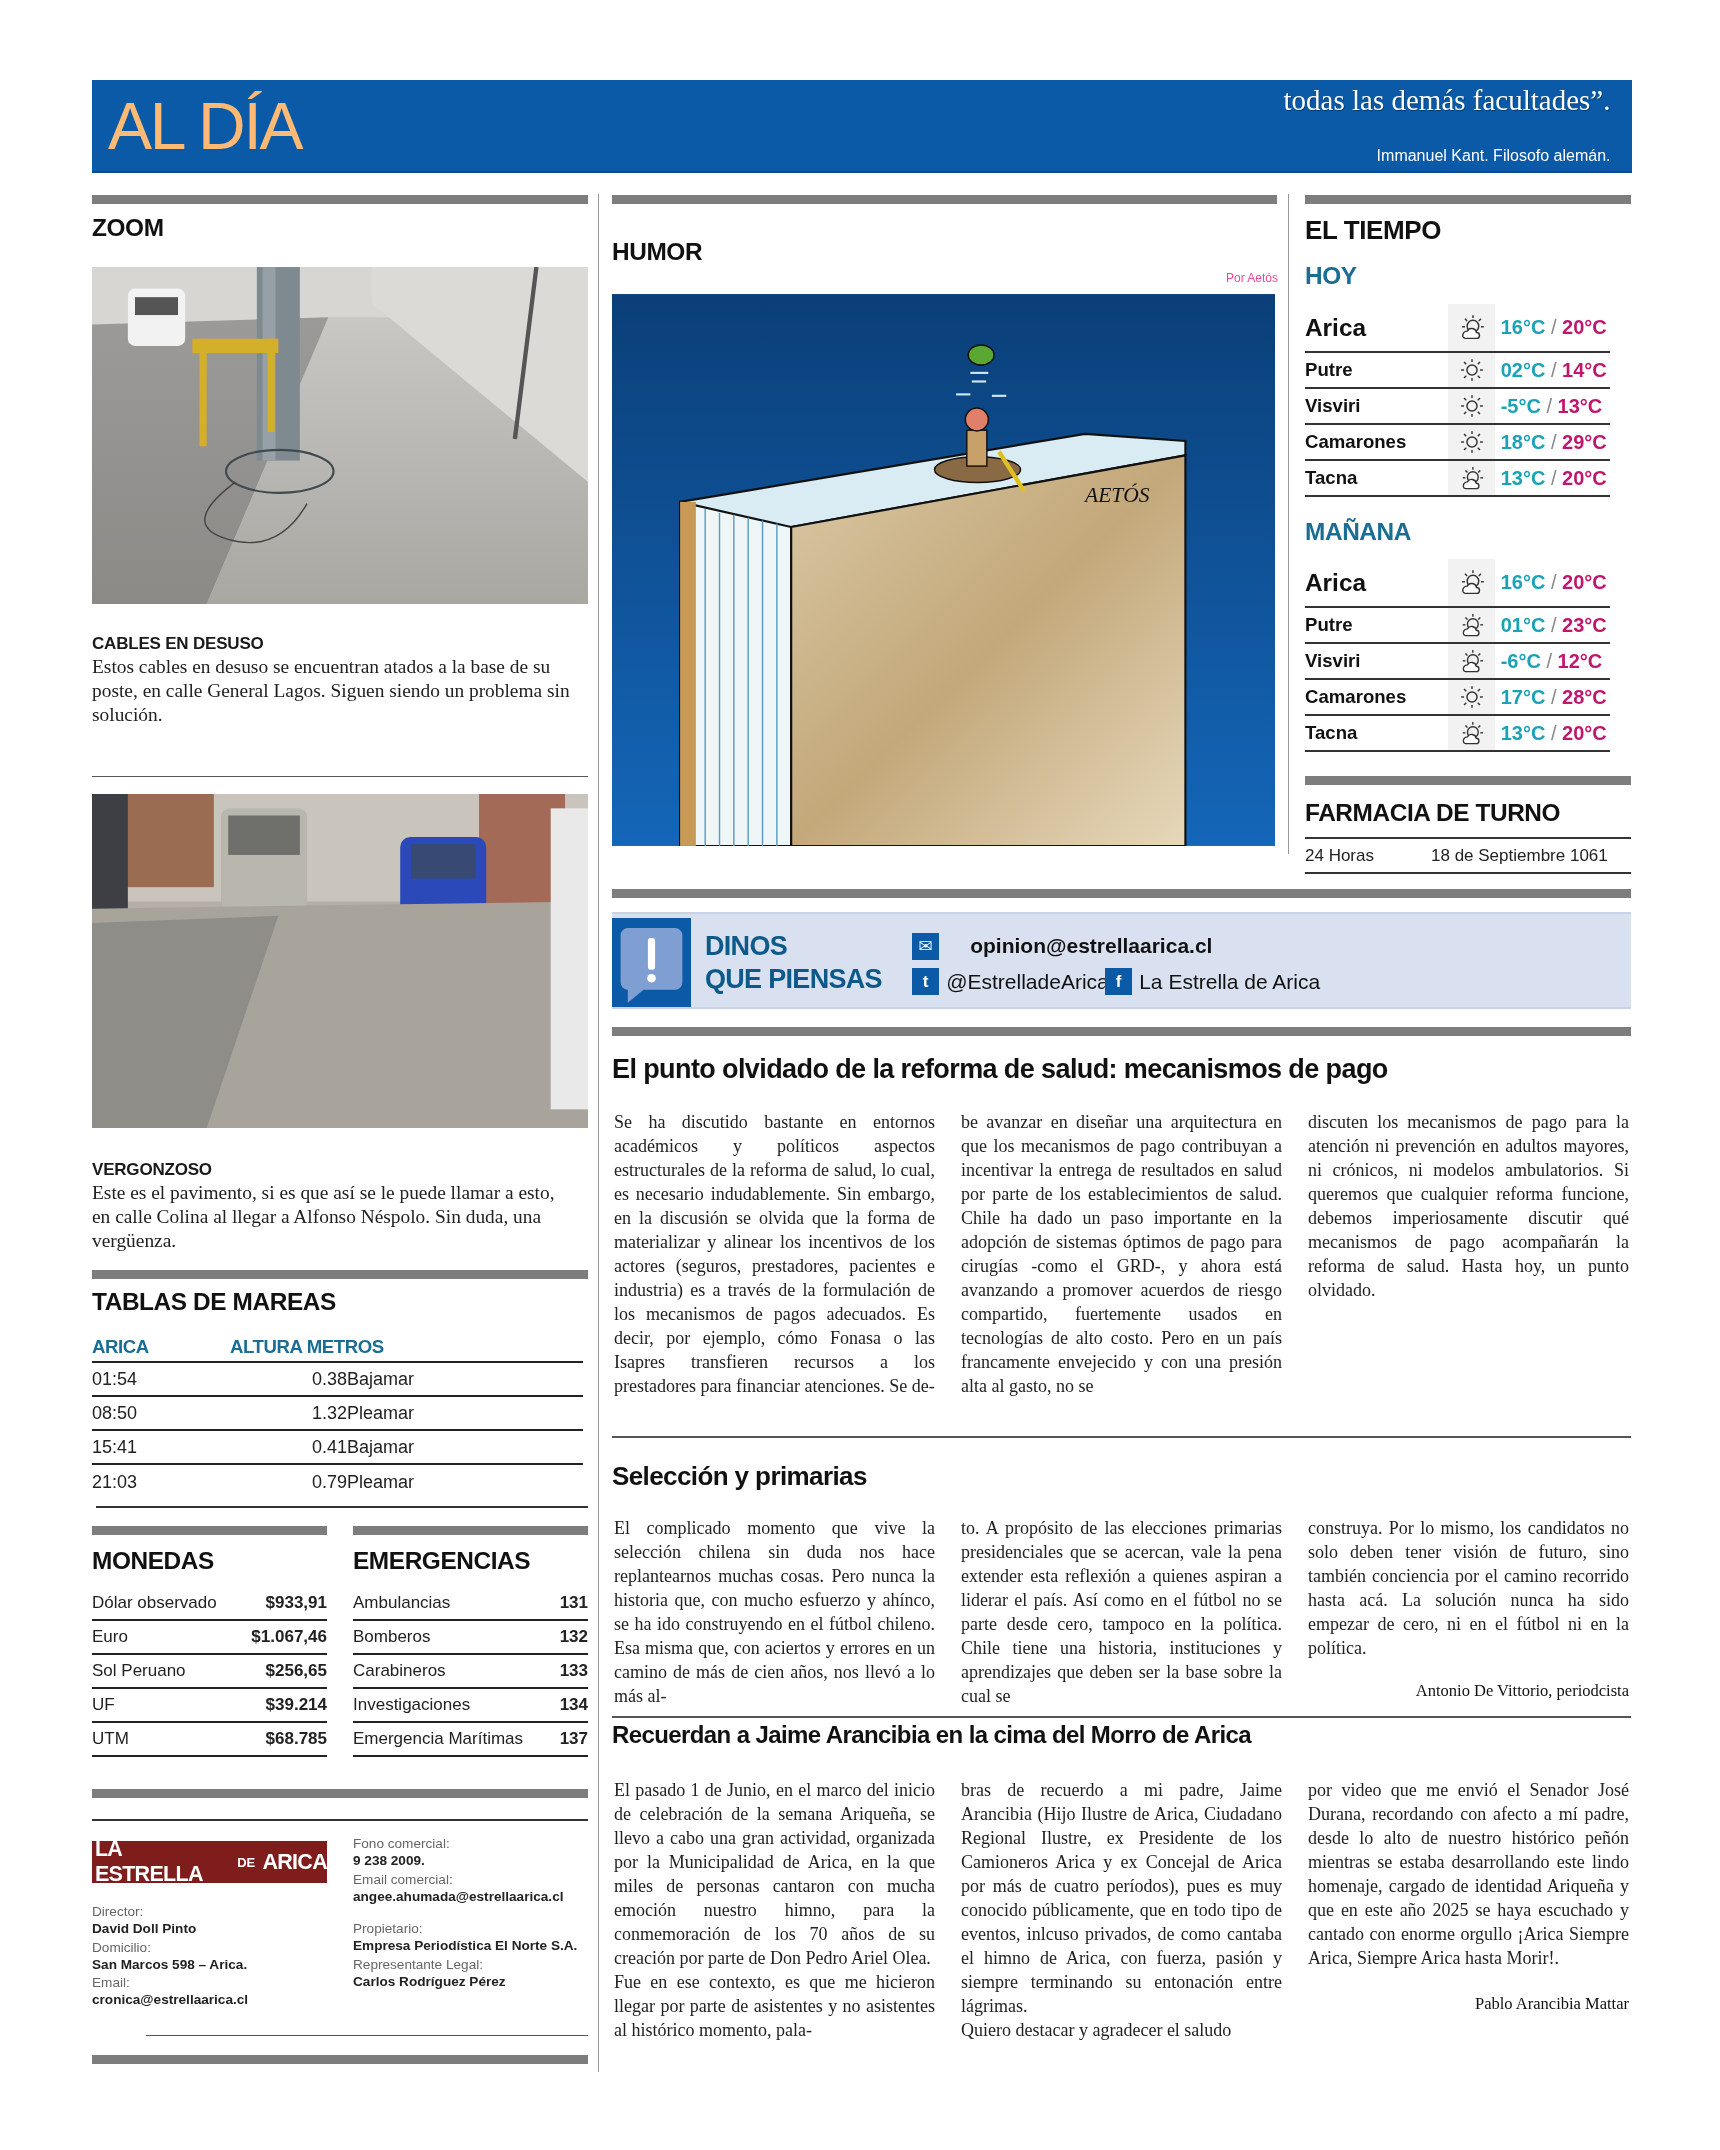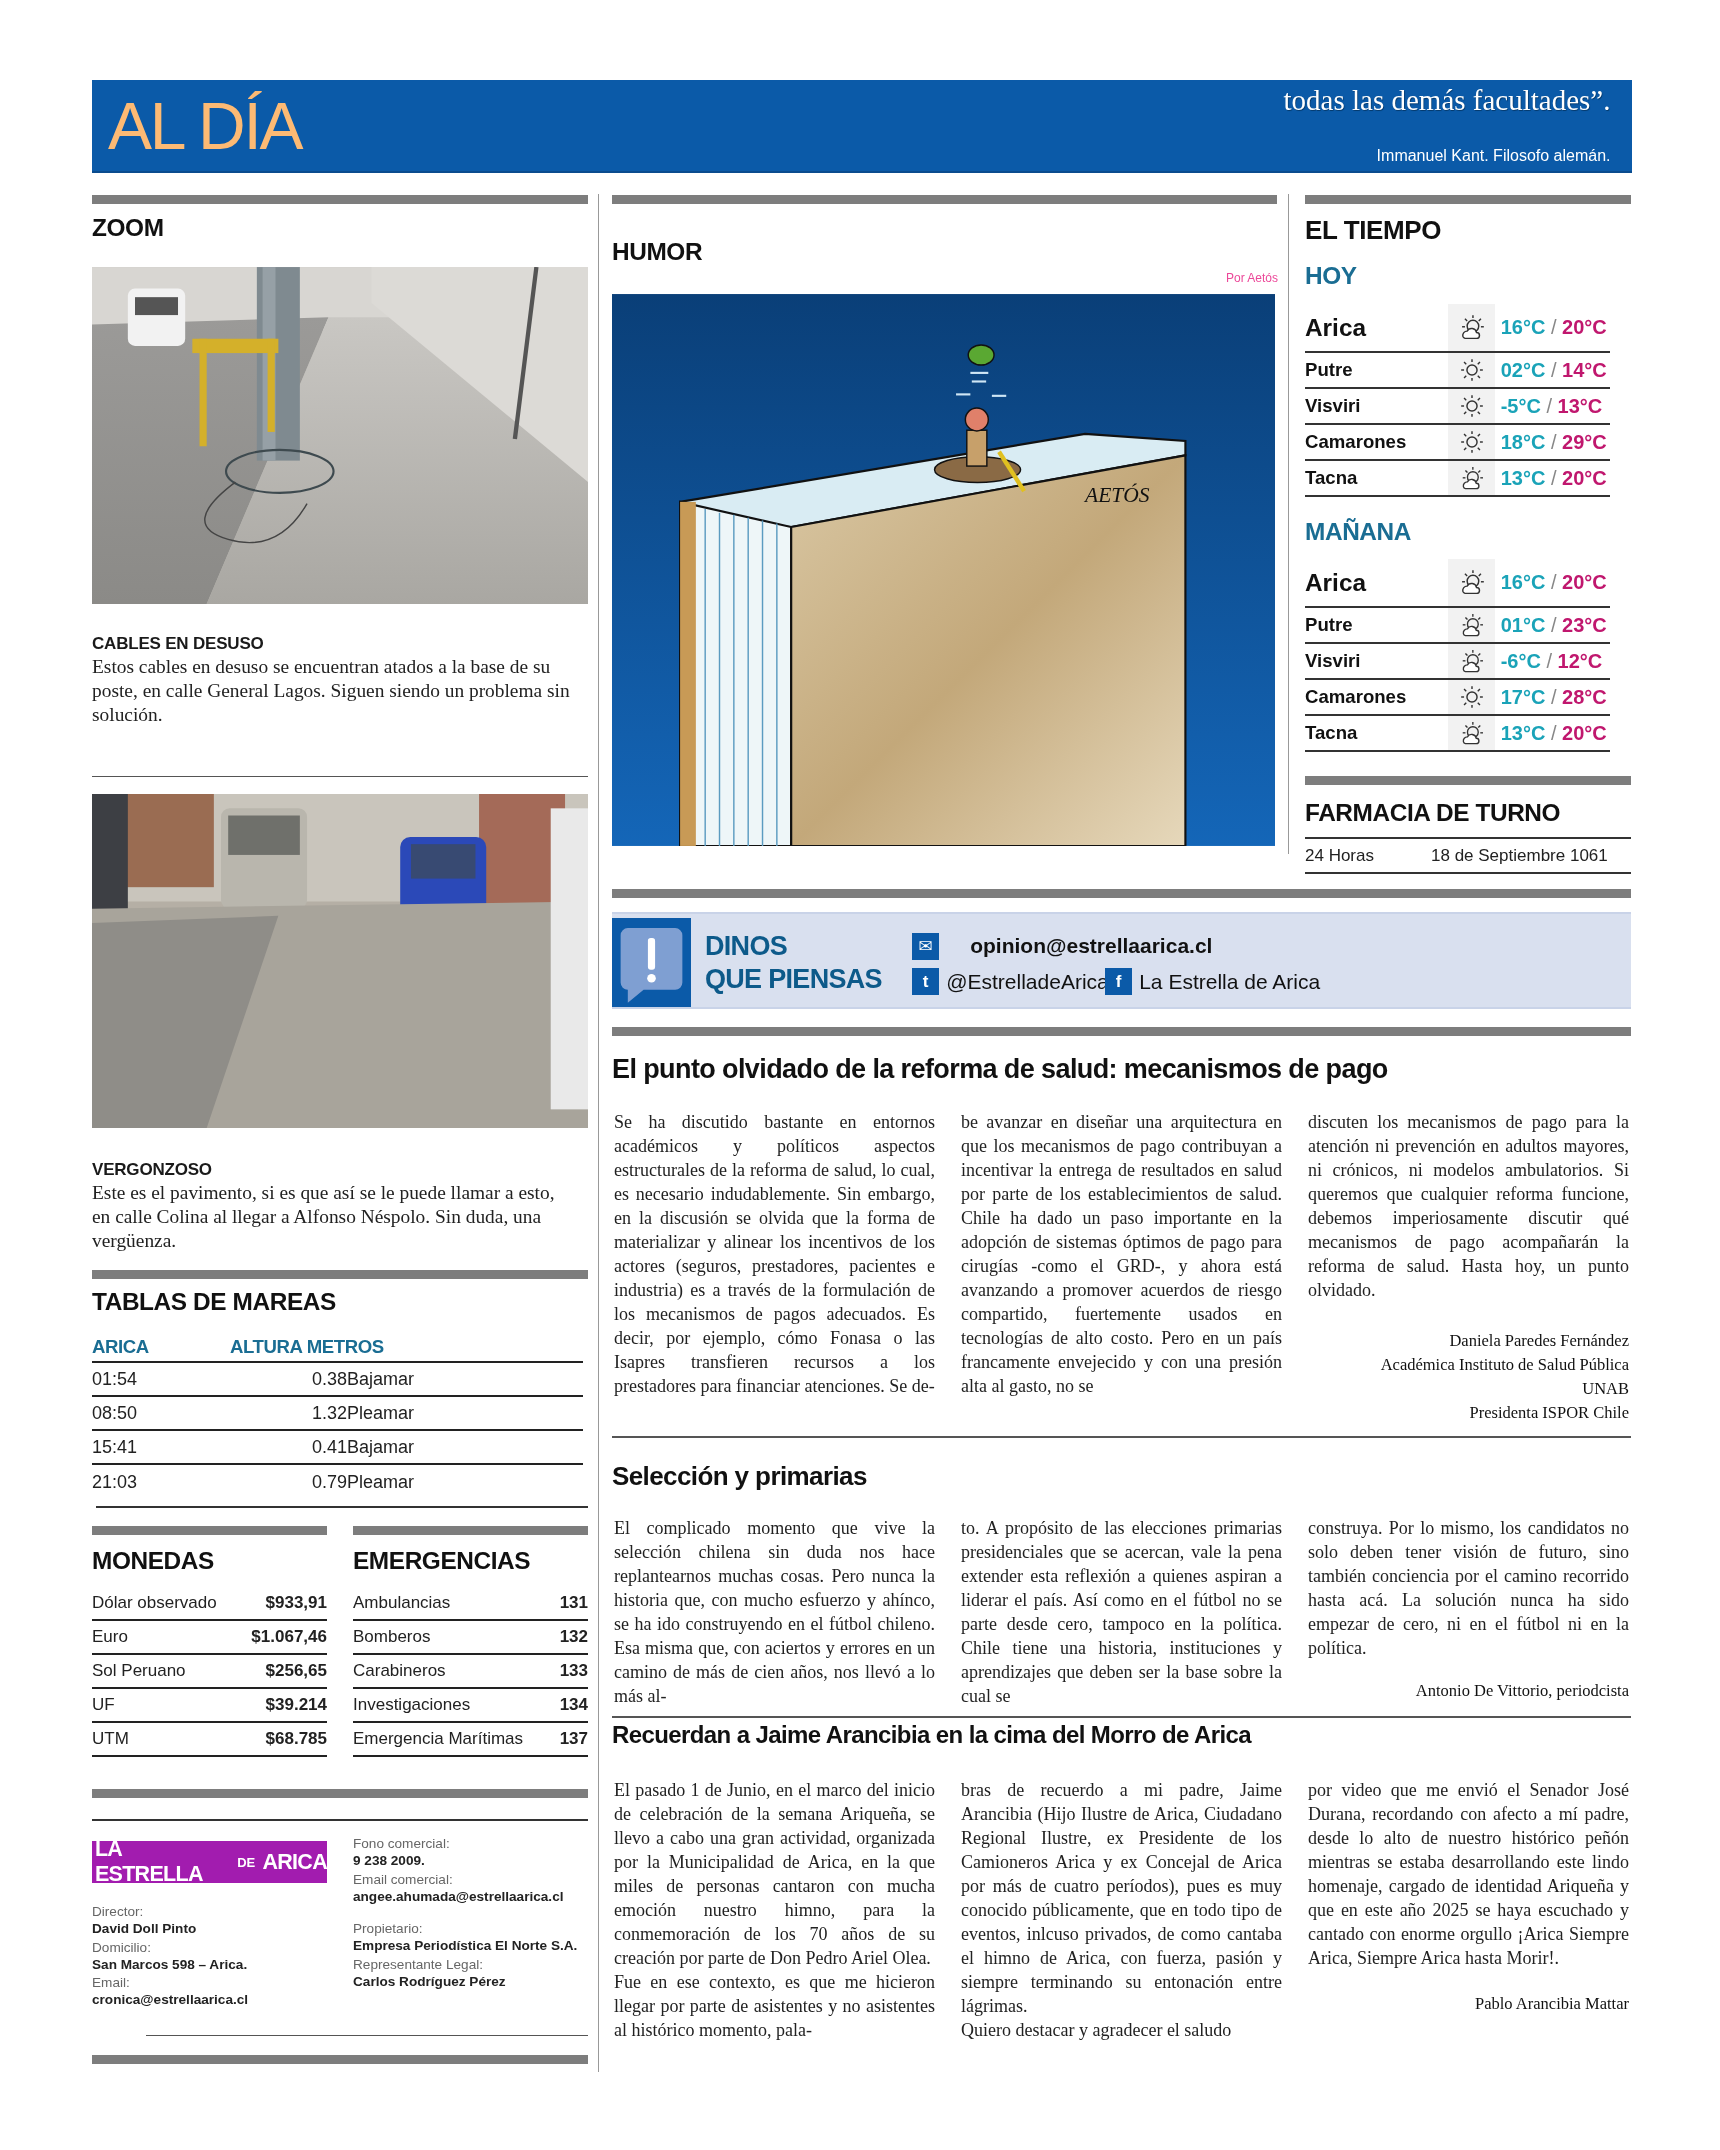--- a/index.html
+++ b/index.html
@@ -58,21 +58,21 @@
 
   
   .art-title { font-weight: 700; font-size: 27px; color: #111; letter-spacing: -0.6px; }
   .art-cols { display: flex; gap: 26px; }
   .art-col { flex: 1; font-family: "Liberation Serif", "DejaVu Serif", serif; font-size: 18px; line-height: 24px; color: #222; text-align: justify; hyphens: auto; }
   .signature { text-align: right; font-size: 16.5px; line-height: 24px; color: #111; }
 
   
   .imp-label { color: #666; font-size: 13.6px; line-height: 17px; }
   .imp-value { color: #222; font-size: 13.6px; line-height: 18.6px; font-weight: 700; }
-  .logo { background: #a21caf; color: #fff; font-weight: 700; display: flex; align-items: center; }
+  .logo { background: #7f1d1d; color: #fff; font-weight: 700; display: flex; align-items: center; }
 </style>
 </head>
 <body>
 
 <div class="abs masthead">
   <div class="section-title">AL DÍA</div>
   <div class="quote">
     <div>todas las demás facultades”.</div>
   </div>
   <div class="quote-author">Immanuel Kant. Filosofo alemán.</div>
@@ -516,26 +516,20 @@
   </div>
 </div>
 <div class="abs gbar" style="left:612px; top:1027px; width:1019px;"></div>
 
 <div class="abs art-title" style="left:612px; top:1054px;">El punto olvidado de la reforma de salud: mecanismos de pago</div>
 <div class="abs art-cols" style="left:614px; top:1110px; width:1015px;">
   <div class="art-col">Se ha discutido bastante en entornos académicos y políticos aspectos estructurales de la reforma de salud, lo cual, es necesario indudablemente. Sin embargo, en la discusión se olvida que la forma de materializar y alinear los incentivos de los actores (seguros, prestadores, pacientes e industria) es a través de la formulación de los mecanismos de pagos adecuados. Es decir, por ejemplo, cómo Fonasa o las Isapres transfieren recursos a los prestadores para financiar atenciones. Se de-</div>
   <div class="art-col">be avanzar en diseñar una arquitectura en que los mecanismos de pago contribuyan a incentivar la entrega de resultados en salud por parte de los establecimientos de salud. Chile ha dado un paso importante en la adopción de sistemas óptimos de pago para cirugías -como el GRD-, y ahora está avanzando a promover acuerdos de riesgo compartido, fuertemente usados en tecnologías de alto costo. Pero en un país francamente envejecido y con una presión alta al gasto, no se</div>
   <div class="art-col">
     <div>discuten los mecanismos de pago para la atención ni prevención en adultos mayores, ni crónicos, ni modelos ambulatorios. Si queremos que cualquier reforma funcione, debemos imperiosamente discutir qué mecanismos de pago acompañarán la reforma de salud. Hasta hoy, un punto olvidado.</div>
-    <div class="signature" style="margin-top:27px;">
-      <div>Daniela Paredes Fernández</div>
-      <div>Académica Instituto de Salud Pública</div>
-      <div>UNAB</div>
-      <div>Presidenta ISPOR Chile</div>
-    </div>
   </div>
 </div>
 <div class="abs thin" style="left:612px; top:1436px; width:1019px; height:2.2px;"></div>
 
 <div class="abs art-title" style="left:612px; top:1461px; font-size:26px;">Selección y primarias</div>
 <div class="abs art-cols" style="left:614px; top:1516px; width:1015px;">
   <div class="art-col">El complicado momento que vive la selección chilena sin duda nos hace replantearnos muchas cosas. Pero nunca la historia que, con mucho esfuerzo y ahínco, se ha ido construyendo en el fútbol chileno. Esa misma que, con aciertos y errores en un camino de más de cien años, nos llevó a lo más al-</div>
   <div class="art-col">to. A propósito de las elecciones primarias presidenciales que se acercan, vale la pena extender esta reflexión a quienes aspiran a liderar el país. Así como en el fútbol no se parte desde cero, tampoco en la política. Chile tiene una historia, instituciones y aprendizajes que deben ser la base sobre la cual se</div>
   <div class="art-col">
     <div>construya. Por lo mismo, los candidatos no solo deben tener visión de futuro, sino también conciencia por el camino recorrido hasta acá. La solución nunca ha sido empezar de cero, ni en el fútbol ni en la política.</div>

